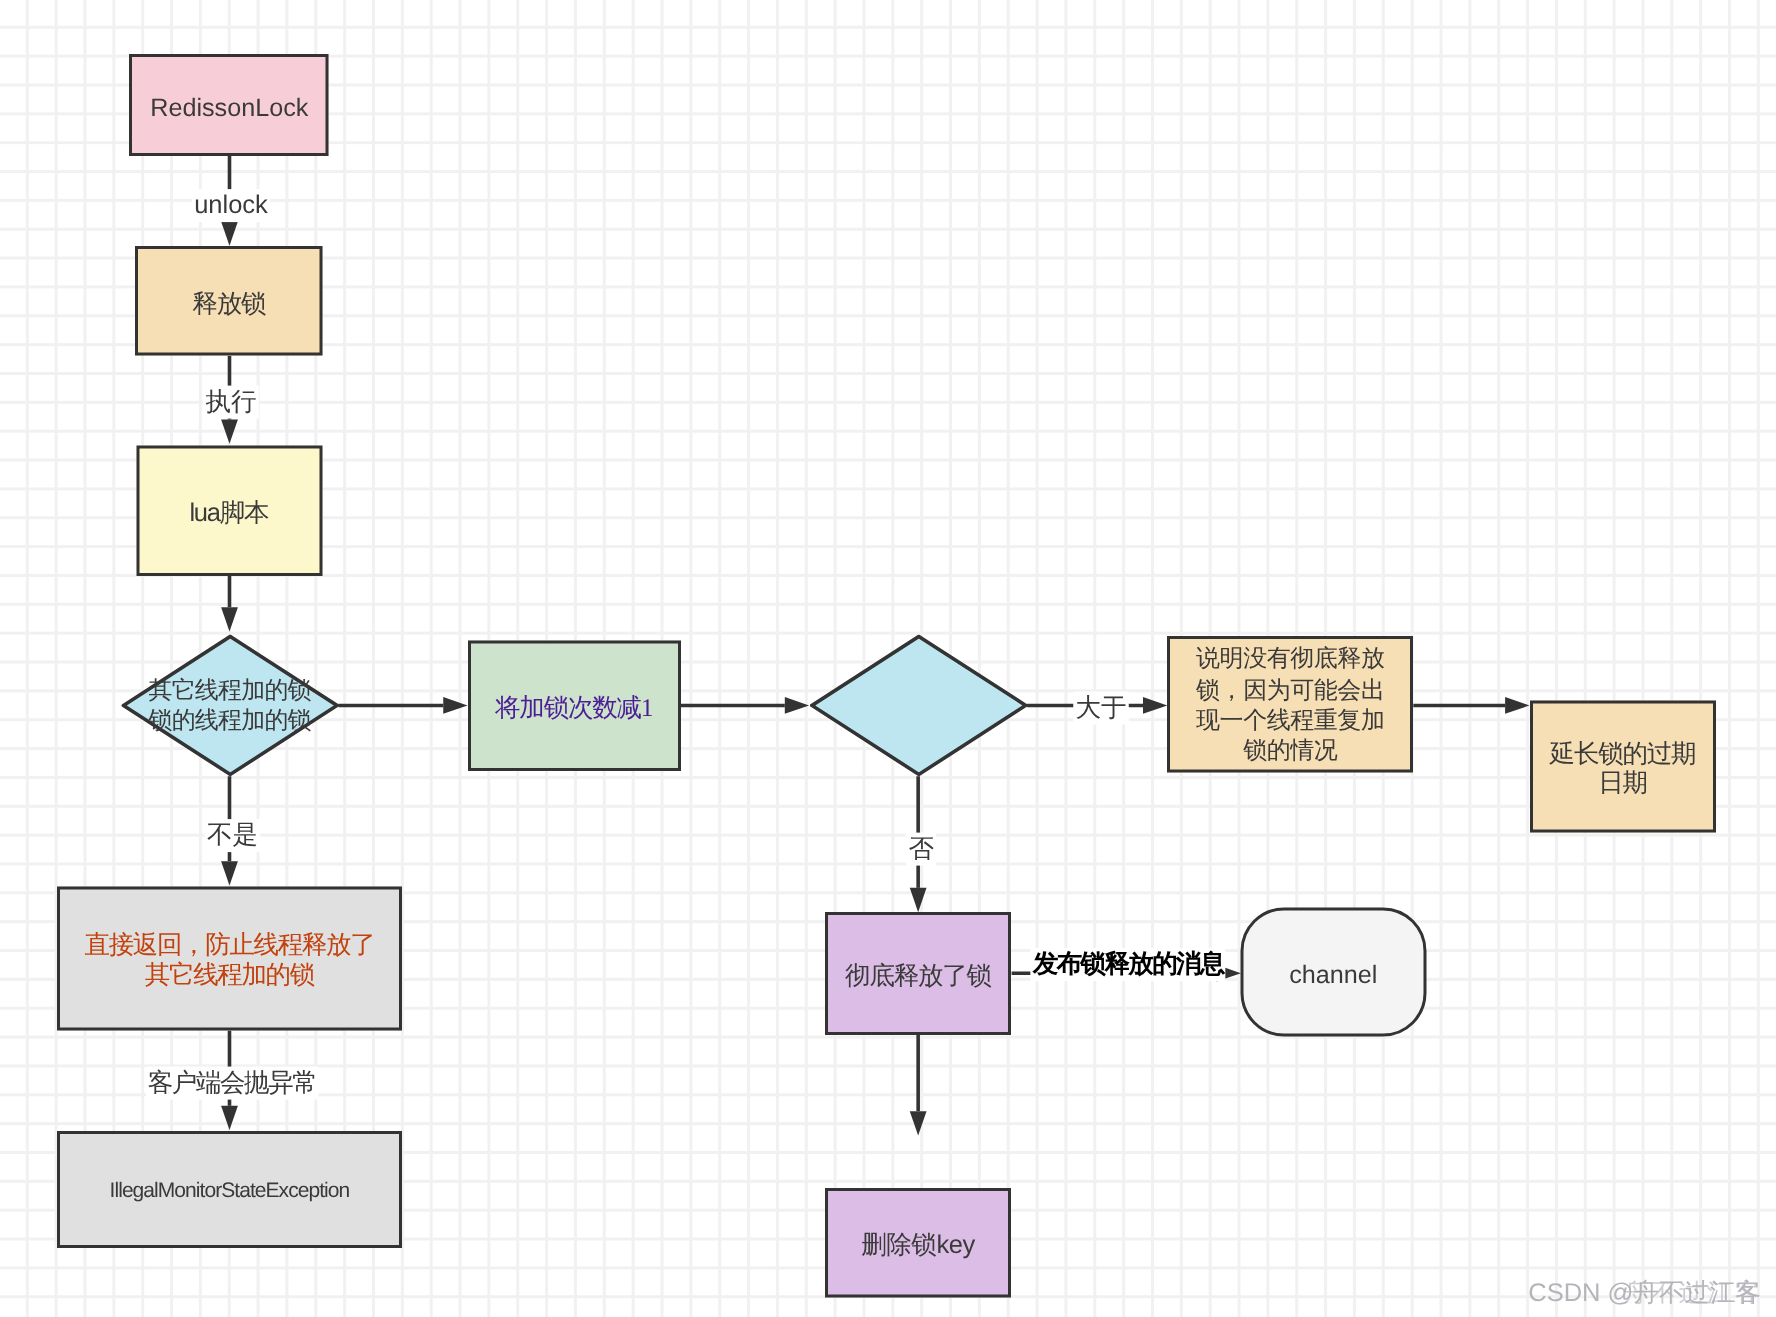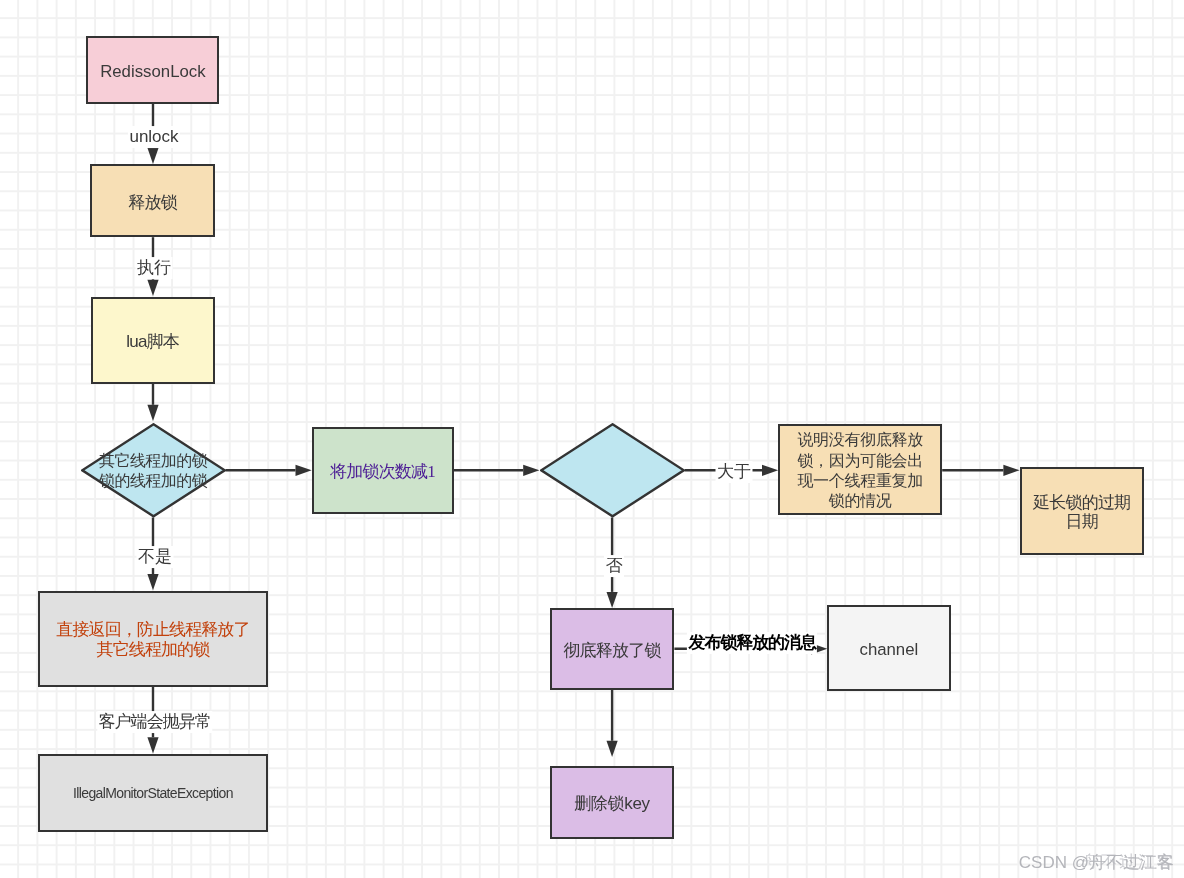--- a/index.html
+++ b/index.html
@@ -123,24 +123,24 @@
       <div class="node rect" style="left: 38.1px; top: 590.5px; width: 229.7px; height: 96.5px; font-size: 17px; letter-spacing: -0.9px; line-height: 20.4px; color: #c2410c; background: rgb(224, 224, 224);">
         <span class="txt">直接返回，防止线程释放了
 其它线程加的锁</span>
       </div>
       <div class="node rect" style="left: 38.1px; top: 753.9px; width: 229.7px; height: 77.8px; font-size: 14px; letter-spacing: -0.63px; color: rgb(58, 58, 58); background: rgb(224, 224, 224);">
         <span class="txt">IllegalMonitorStateException</span>
       </div>
       <div class="node rect" style="left: 549.6px; top: 608.3px; width: 124.8px; height: 81.7px; font-size: 17px; letter-spacing: -0.8px; color: rgb(58, 58, 58); background: rgb(219, 189, 230);">
         <span class="txt">彻底释放了锁</span>
       </div>
-      <div class="node rect" style="left: 827.2px; top: 605.4px; width: 123.4px; height: 85.2px; font-size: 16.8px; color: rgb(58, 58, 58); background: rgb(244, 244, 244);">
+      <div class="node rect" style="left: 827.2px; top: 605.4px; width: 123.4px; height: 85.2px; font-size: 16.8px; color: rgb(58, 58, 58); background: rgb(244, 244, 244); border-radius: 29px;">
         <span class="txt">channel</span>
       </div>
-      <div class="node rect" style="left: 549.6px; top: 766px; width: 124.8px; height: 72.8px; font-size: 17px; letter-spacing: -0.3px; color: rgb(58, 58, 58); background: rgb(219, 189, 230);">
+      <div class="node rect" style="left: 549.6px; top: 792px; width: 124.8px; height: 72.8px; font-size: 17px; letter-spacing: -0.3px; color: rgb(58, 58, 58); background: rgb(219, 189, 230);">
         <span class="txt">删除锁key</span>
       </div>
     </div>
   <div id="label-layer">
       <div class="edgelabel masked" style="left: 154px; top: 137px; font-size: 17px; color: rgb(58, 58, 58); background: rgb(255, 255, 255);">
         <span class="lt">unlock</span>
       </div>
       <div class="edgelabel masked" style="left: 154px; top: 268px; font-size: 17px; color: rgb(58, 58, 58); background: rgb(255, 255, 255);">
         <span class="lt">执行</span>
       </div>

